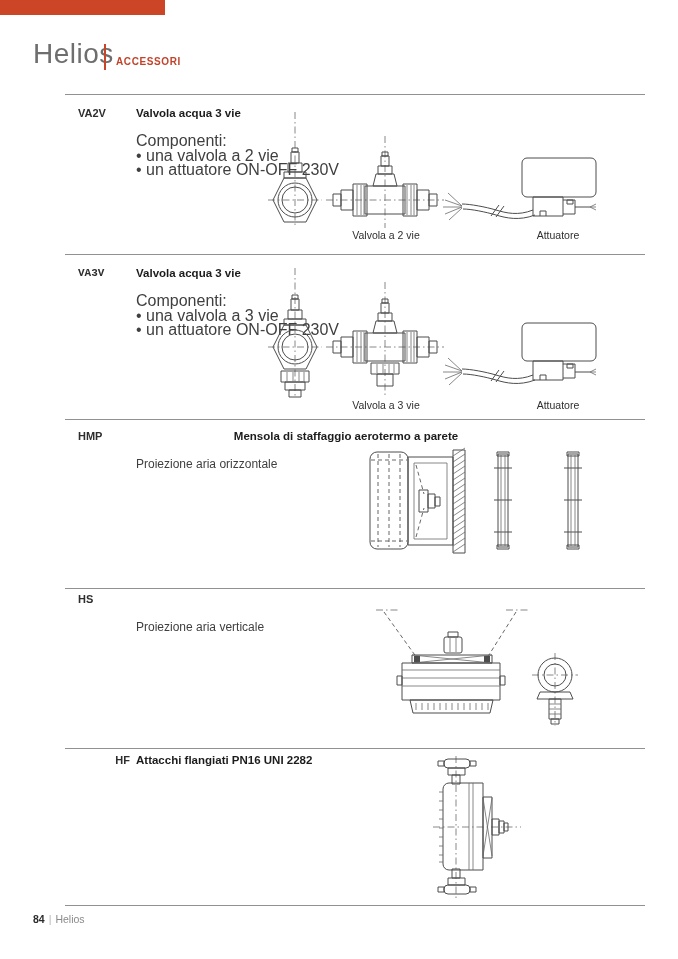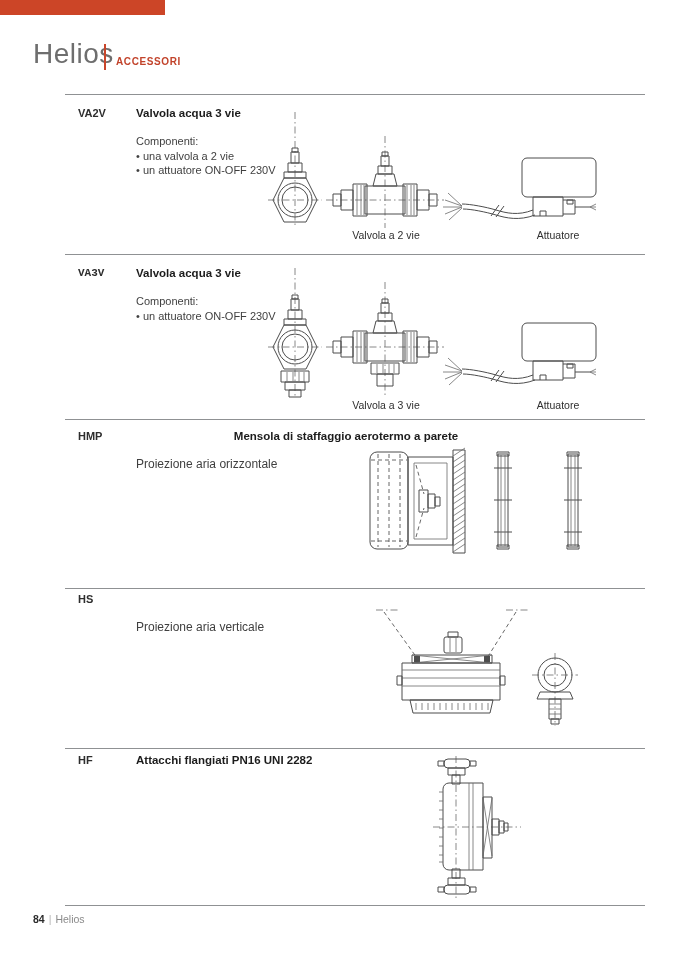--- a/index.html
+++ b/index.html
@@ -9,21 +9,21 @@
     margin:0 auto;
   }
   .abs{position:absolute;}
   .topbar{left:0;top:0;width:165px;height:15px;background:#cc4527;}
   .brand{left:33px;top:38px;font-size:28px;font-weight:400;color:#6e6e6e;letter-spacing:0.5px;}
   .brand-sep{left:104px;top:44px;width:2px;height:26px;background:#c9452a;}
   .category{left:116px;top:56px;font-size:10px;font-weight:700;color:#c2432b;letter-spacing:0.6px;}
   .rule{left:65px;width:580px;height:1px;background:#8f9193;}
   .code{left:78px;width:52px;font-size:11px;font-weight:700;color:#2e2e2e;}
   .title{left:136px;width:420px;font-size:11.5px;font-weight:700;color:#1c1c1c;}
-  .body-block{left:136px;width:220px;font-size:11px;color:#3f3f3f;line-height:14px;}
+  .body-block{left:136px;width:220px;font-size:16px;color:#3f3f3f;line-height:14px;}
   .body-block .lead{margin-bottom:1px;}
   .subtitle{left:136px;width:260px;font-size:12px;color:#3f3f3f;}
   .caption{font-size:10.5px;color:#2f2f2f;text-align:center;}
   .footer-text{left:33px;top:913px;font-size:10.5px;}
   .footer-text .num{font-weight:700;color:#2b2b2b;}
   .footer-text .sep{color:#b5b5b5;padding:0 4px;}
   .footer-text .fbrand{color:#8a8a8a;}
   svg{display:block;}
   svg *{vector-effect:non-scaling-stroke;}
   .ln{stroke:#4d4d4d;stroke-width:1;fill:none;}
@@ -100,20 +100,21 @@
   </svg>
   <div class="abs caption" style="left:316px;top:229px;width:140px;">Valvola a 2 vie</div>
   <div class="abs caption" style="left:508px;top:229px;width:100px;">Attuatore</div>
 
   <div class="abs rule" style="top:254px;"></div>
 
   <div class="abs code" style="top:267px;font-family:Liberation Mono, monospace;">VA3V</div>
   <div class="abs title" style="top:267px;">Valvola acqua 3 vie</div>
   <div class="abs body-block" style="top:294px;">
     <div class="lead">Componenti:</div>
+    <div>• una valvola a 3 vie</div>
     <div>• un attuatore ON-OFF 230V</div>
   </div>
 
   <svg class="abs" style="left:260px;top:266px;" width="340" height="132" viewBox="0 0 340 132">
 
     <g>
       <line class="cl" x1="35" y1="2" x2="35" y2="130"></line>
       <line class="cl" x1="8" y1="81" x2="62" y2="81"></line>
       <polygon class="ln" points="13,81 24,59 46,59 57,81 46,103 24,103"></polygon>
       <circle class="ln" cx="35" cy="81" r="17"></circle>
@@ -246,21 +247,21 @@
       <circle class="ln" cx="179" cy="75" r="11"></circle>
       <polygon class="ln" points="164,92 194,92 197,99 161,99"></polygon>
       <rect class="ln" x="173" y="99" width="12" height="20"></rect>
       <path class="thin" d="M173,104 h12 M173,109 h12 M173,114 h12"></path>
       <rect class="ln" x="175" y="119" width="8" height="5"></rect>
     </g>
   </svg>
 
   <div class="abs rule" style="top:748px;"></div>
 
-  <div class="abs code" style="top:754px;">HF</div>
+  <div class="abs code" style="top:754px;text-align:right;">HF</div>
   <div class="abs title" style="top:754px;">Attacchi flangiati PN16 UNI 2282</div>
 
   <svg class="abs" style="left:425px;top:756px;" width="105" height="142" viewBox="0 0 105 142">
     <g>
       <line class="cl" x1="31" y1="0" x2="31" y2="142"></line>
       <line class="cl" x1="8" y1="71" x2="96" y2="71"></line>
 
       <rect class="ln" x="19" y="3" width="26" height="9" rx="4"></rect>
       <rect class="ln" x="13" y="5" width="6" height="5"></rect>
       <rect class="ln" x="45" y="5" width="6" height="5"></rect>

